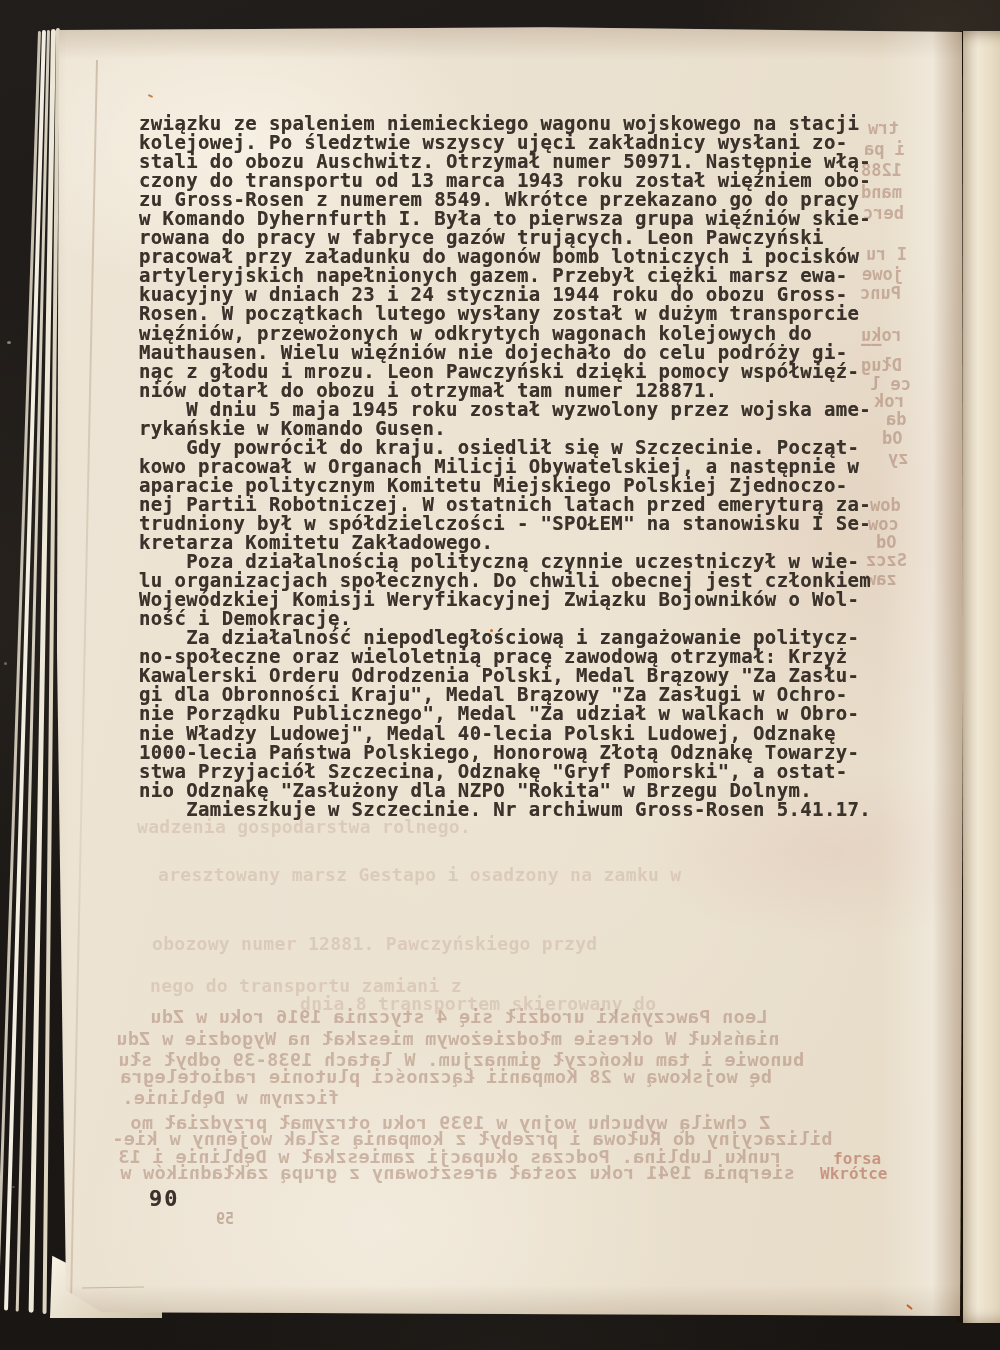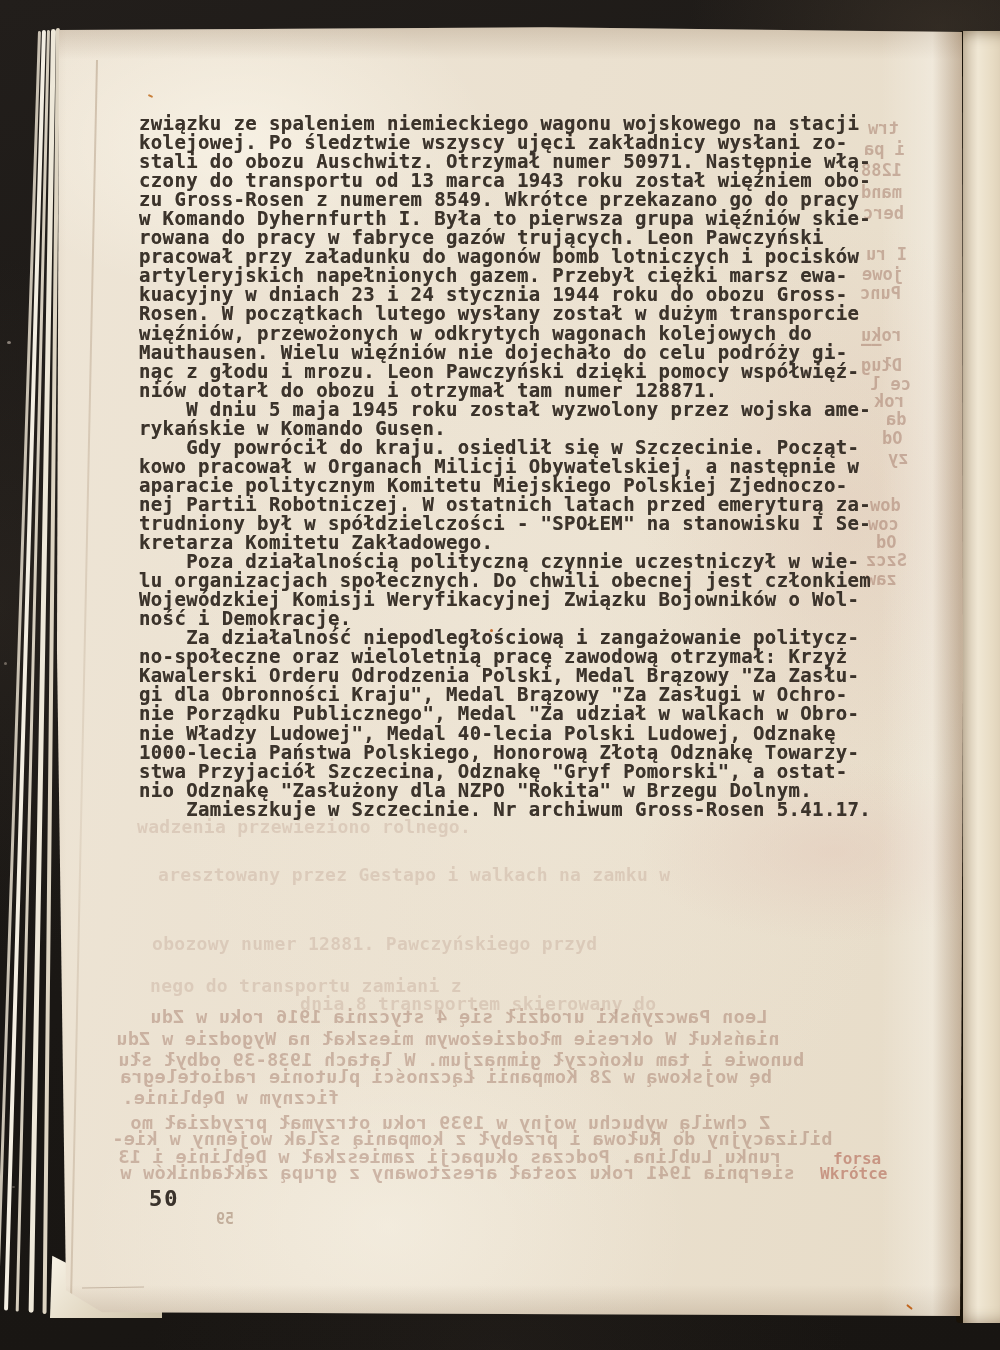--- a/index.html
+++ b/index.html
@@ -105,22 +105,22 @@
   <div class="page">
     <div class="page-shade"></div>
     <div class="crease"></div>
   </div>
 
   <div class="fleck" style="left:148px;top:95px;width:5px;height:2px;background:#c87f3a;transform:rotate(25deg);"></div>
   <div class="fleck" style="left:490px;top:629px;width:3px;height:3px;background:#c76d2e;"></div>
   <div class="fleck" style="left:906px;top:1306px;width:7px;height:2px;background:#c1661f;transform:rotate(40deg);"></div>
 
   <div class="bleed-layer">
-      <span class="bleed bleed-mid" style="left: 137px; top: 816px;">wadzenia przewieziono rolnego.</span>
-      <span class="bleed bleed-mid" style="left: 158px; top: 864px;">aresztowany przez Gestapo i walkach na zamku w</span>
+      <span class="bleed bleed-mid" style="left: 137px; top: 816px;">wadzenia gospodarstwa rolnego.</span>
+      <span class="bleed bleed-mid" style="left: 158px; top: 864px;">aresztowany marsz Gestapo i osadzony na zamku w</span>
       <span class="bleed bleed-mid" style="left: 152px; top: 933px;">obozowy numer 12881. Pawczyńskiego przyd</span>
       <span class="bleed bleed-mid" style="left: 150px; top: 975px;">nego do transportu zamiani z</span>
       <span class="bleed bleed-mid" style="left: 300px; top: 993px;">dnia 8 transportem skierowany do</span>
     </div>
 
   <div class="bleed-layer">
       <span class="bleed bleed-bottom" style="left: 150px; top: 1006px;">Leon Pawczyński urodził się 4 stycznia 1916 roku w Zdu</span>
       <span class="bleed bleed-bottom" style="left: 116px; top: 1028px;">niańskuł W okresie młodzieżowym mieszkał na Wygodzie w Zdu</span>
       <span class="bleed bleed-bottom" style="left: 118px; top: 1049px;">bunowie i tam ukończył gimnazjum. W latach 1938-39 odbył słu</span>
       <span class="bleed bleed-bottom" style="left: 120px; top: 1066px;">bę wojskową w 28 Kompanii Łączności plutonie radiotelegra</span>
@@ -157,16 +157,16 @@
 
   <div class="bleed-layer">
       <span class="bleed bleed-red" style="left: 820px; top: 1124px; margin-top: 40px;">Wkrótce</span>
       <span class="bleed bleed-red" style="left: 833px; top: 1149px;">forsa</span>
     </div>
 
   <div class="pencil-line"></div>
 
   <div class="text-block"><div class="tline">związku ze spaleniem niemieckiego wagonu wojskowego na stacji</div><div class="tline">kolejowej. Po śledztwie wszyscy ujęci zakładnicy wysłani zo-</div><div class="tline">stali do obozu Auschwitz. Otrzymał numer 50971. Następnie włą-</div><div class="tline">czony do transportu od 13 marca 1943 roku został więźniem obo-</div><div class="tline">zu Gross-Rosen z numerem 8549. Wkrótce przekazano go do pracy</div><div class="tline">w Komando Dyhernfurth I. Była to pierwsza grupa więźniów skie-</div><div class="tline">rowana do pracy w fabryce gazów trujących. Leon Pawczyński</div><div class="tline">pracował przy załadunku do wagonów bomb lotniczych i pocisków</div><div class="tline">artyleryjskich napełnionych gazem. Przebył ciężki marsz ewa-</div><div class="tline">kuacyjny w dniach 23 i 24 stycznia 1944 roku do obozu Gross-</div><div class="tline">Rosen. W początkach lutego wysłany został w dużym transporcie</div><div class="tline">więźniów, przewożonych w odkrytych wagonach kolejowych do</div><div class="tline">Mauthausen. Wielu więźniów nie dojechało do celu podróży gi-</div><div class="tline">nąc z głodu i mrozu. Leon Pawczyński dzięki pomocy współwięź-</div><div class="tline">niów dotarł do obozu i otrzymał tam numer 128871.</div><div class="tline">    W dniu 5 maja 1945 roku został wyzwolony przez wojska ame-</div><div class="tline">rykańskie w Komando Gusen.</div><div class="tline">    Gdy powrócił do kraju. osiedlił się w Szczecinie. Począt-</div><div class="tline">kowo pracował w Organach Milicji Obywatelskiej, a następnie w</div><div class="tline">aparacie politycznym Komitetu Miejskiego Polskiej Zjednoczo-</div><div class="tline">nej Partii Robotniczej. W ostatnich latach przed emeryturą za-</div><div class="tline">trudniony był w spółdzielczości - "SPOŁEM" na stanowisku I Se-</div><div class="tline">kretarza Komitetu Zakładowego.</div><div class="tline">    Poza działalnością polityczną czynnie uczestniczył w wie-</div><div class="tline">lu organizacjach społecznych. Do chwili obecnej jest członkiem</div><div class="tline">Wojewódzkiej Komisji Weryfikacyjnej Związku Bojowników o Wol-</div><div class="tline">ność i Demokrację.</div><div class="tline">    Za działalność niepodległościową i zangażowanie politycz-</div><div class="tline">no-społeczne oraz wieloletnią pracę zawodową otrzymał: Krzyż</div><div class="tline">Kawalerski Orderu Odrodzenia Polski, Medal Brązowy "Za Zasłu-</div><div class="tline">gi dla Obronności Kraju", Medal Brązowy "Za Zasługi w Ochro-</div><div class="tline">nie Porządku Publicznego", Medal "Za udział w walkach w Obro-</div><div class="tline">nie Władzy Ludowej", Medal 40-lecia Polski Ludowej, Odznakę</div><div class="tline">1000-lecia Państwa Polskiego, Honorową Złotą Odznakę Towarzy-</div><div class="tline">stwa Przyjaciół Szczecina, Odznakę "Gryf Pomorski", a ostat-</div><div class="tline">nio Odznakę "Zasłużony dla NZPO "Rokita" w Brzegu Dolnym.</div><div class="tline">    Zamieszkuje w Szczecinie. Nr archiwum Gross-Rosen 5.41.17.</div></div>
 
-  <div class="pagenum">50</div>
+  <div class="pagenum">90</div>
   <div class="pagenum-mirror">59</div>
 
 </div>
 
 </body></html>

